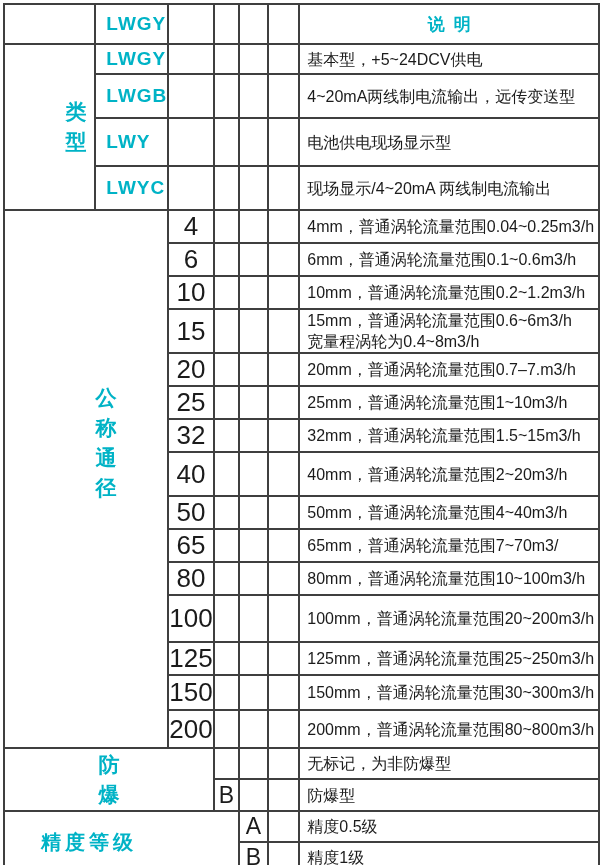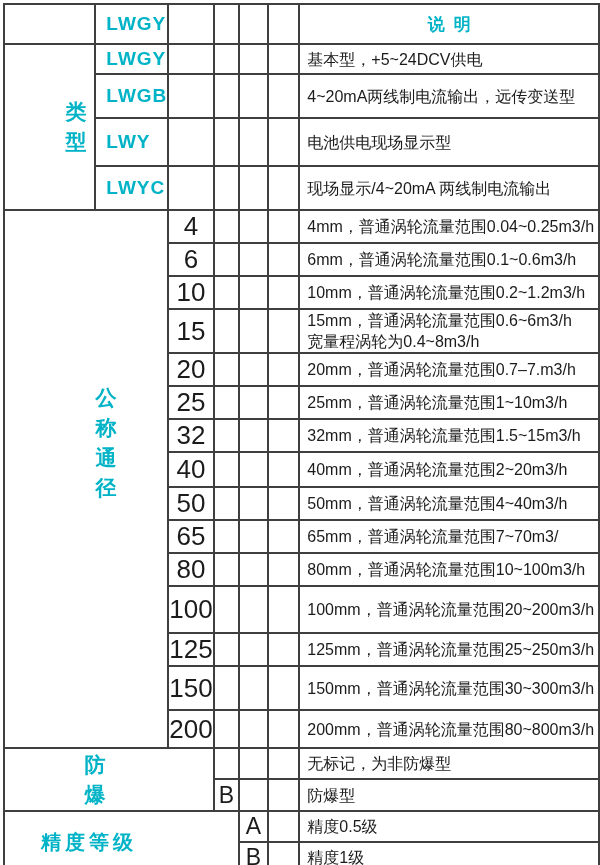--- a/index.html
+++ b/index.html
@@ -36,21 +36,21 @@
 
   td.sec-label { color:#00b3c6; font-weight:bold; font-size:21px; }
   
   td.vert span {
     display:inline-block; width:1.12em; word-break:break-all;
     line-height:1.42; text-align:right;margin-left:32px;
   }
   td.lbl-type     { padding-left:26px; }
   td.lbl-diameter { padding-left:56px; }
   td.lbl-diameter span { position:relative; top:-36px; }
-  td.lbl-exp      { padding-left:45px; }
+  td.lbl-exp      { padding-left:59px; }
   td.lbl-acc      { padding-left:36px; font-size:20px; letter-spacing:4px; white-space:nowrap; }
   td.lbl-turb     { padding-left:38px; font-size:20px; letter-spacing:4px; white-space:nowrap; }
 </style>
 </head>
 <body>
 
 <table class="spec">
   <colgroup>
     <col class="c1">
       <col class="c2">
@@ -152,21 +152,21 @@
         <td></td>
     <td class="desc">25mm，普通涡轮流量范围1~10m3/h</td>
   </tr>
   <tr style="height:31px">
     <td class="num">32</td>
     <td></td>
         <td></td>
         <td></td>
     <td class="desc">32mm，普通涡轮流量范围1.5~15m3/h</td>
   </tr>
-  <tr style="height:35px">
+  <tr style="height:44px">
     <td class="num">40</td>
     <td></td>
         <td></td>
         <td></td>
     <td class="desc">40mm，普通涡轮流量范围2~20m3/h</td>
   </tr>
   <tr style="height:32px">
     <td class="num">50</td>
     <td></td>
         <td></td>
@@ -194,21 +194,21 @@
         <td></td>
     <td class="desc">100mm，普通涡轮流量范围20~200m3/h</td>
   </tr>
   <tr style="height:23px">
     <td class="num">125</td>
     <td></td>
         <td></td>
         <td></td>
     <td class="desc">125mm，普通涡轮流量范围25~250m3/h</td>
   </tr>
-  <tr style="height:44px">
+  <tr style="height:35px">
     <td class="num">150</td>
     <td></td>
         <td></td>
         <td></td>
     <td class="desc">150mm，普通涡轮流量范围30~300m3/h</td>
   </tr>
   <tr style="height:38px">
     <td class="num">200</td>
     <td></td>
         <td></td>

